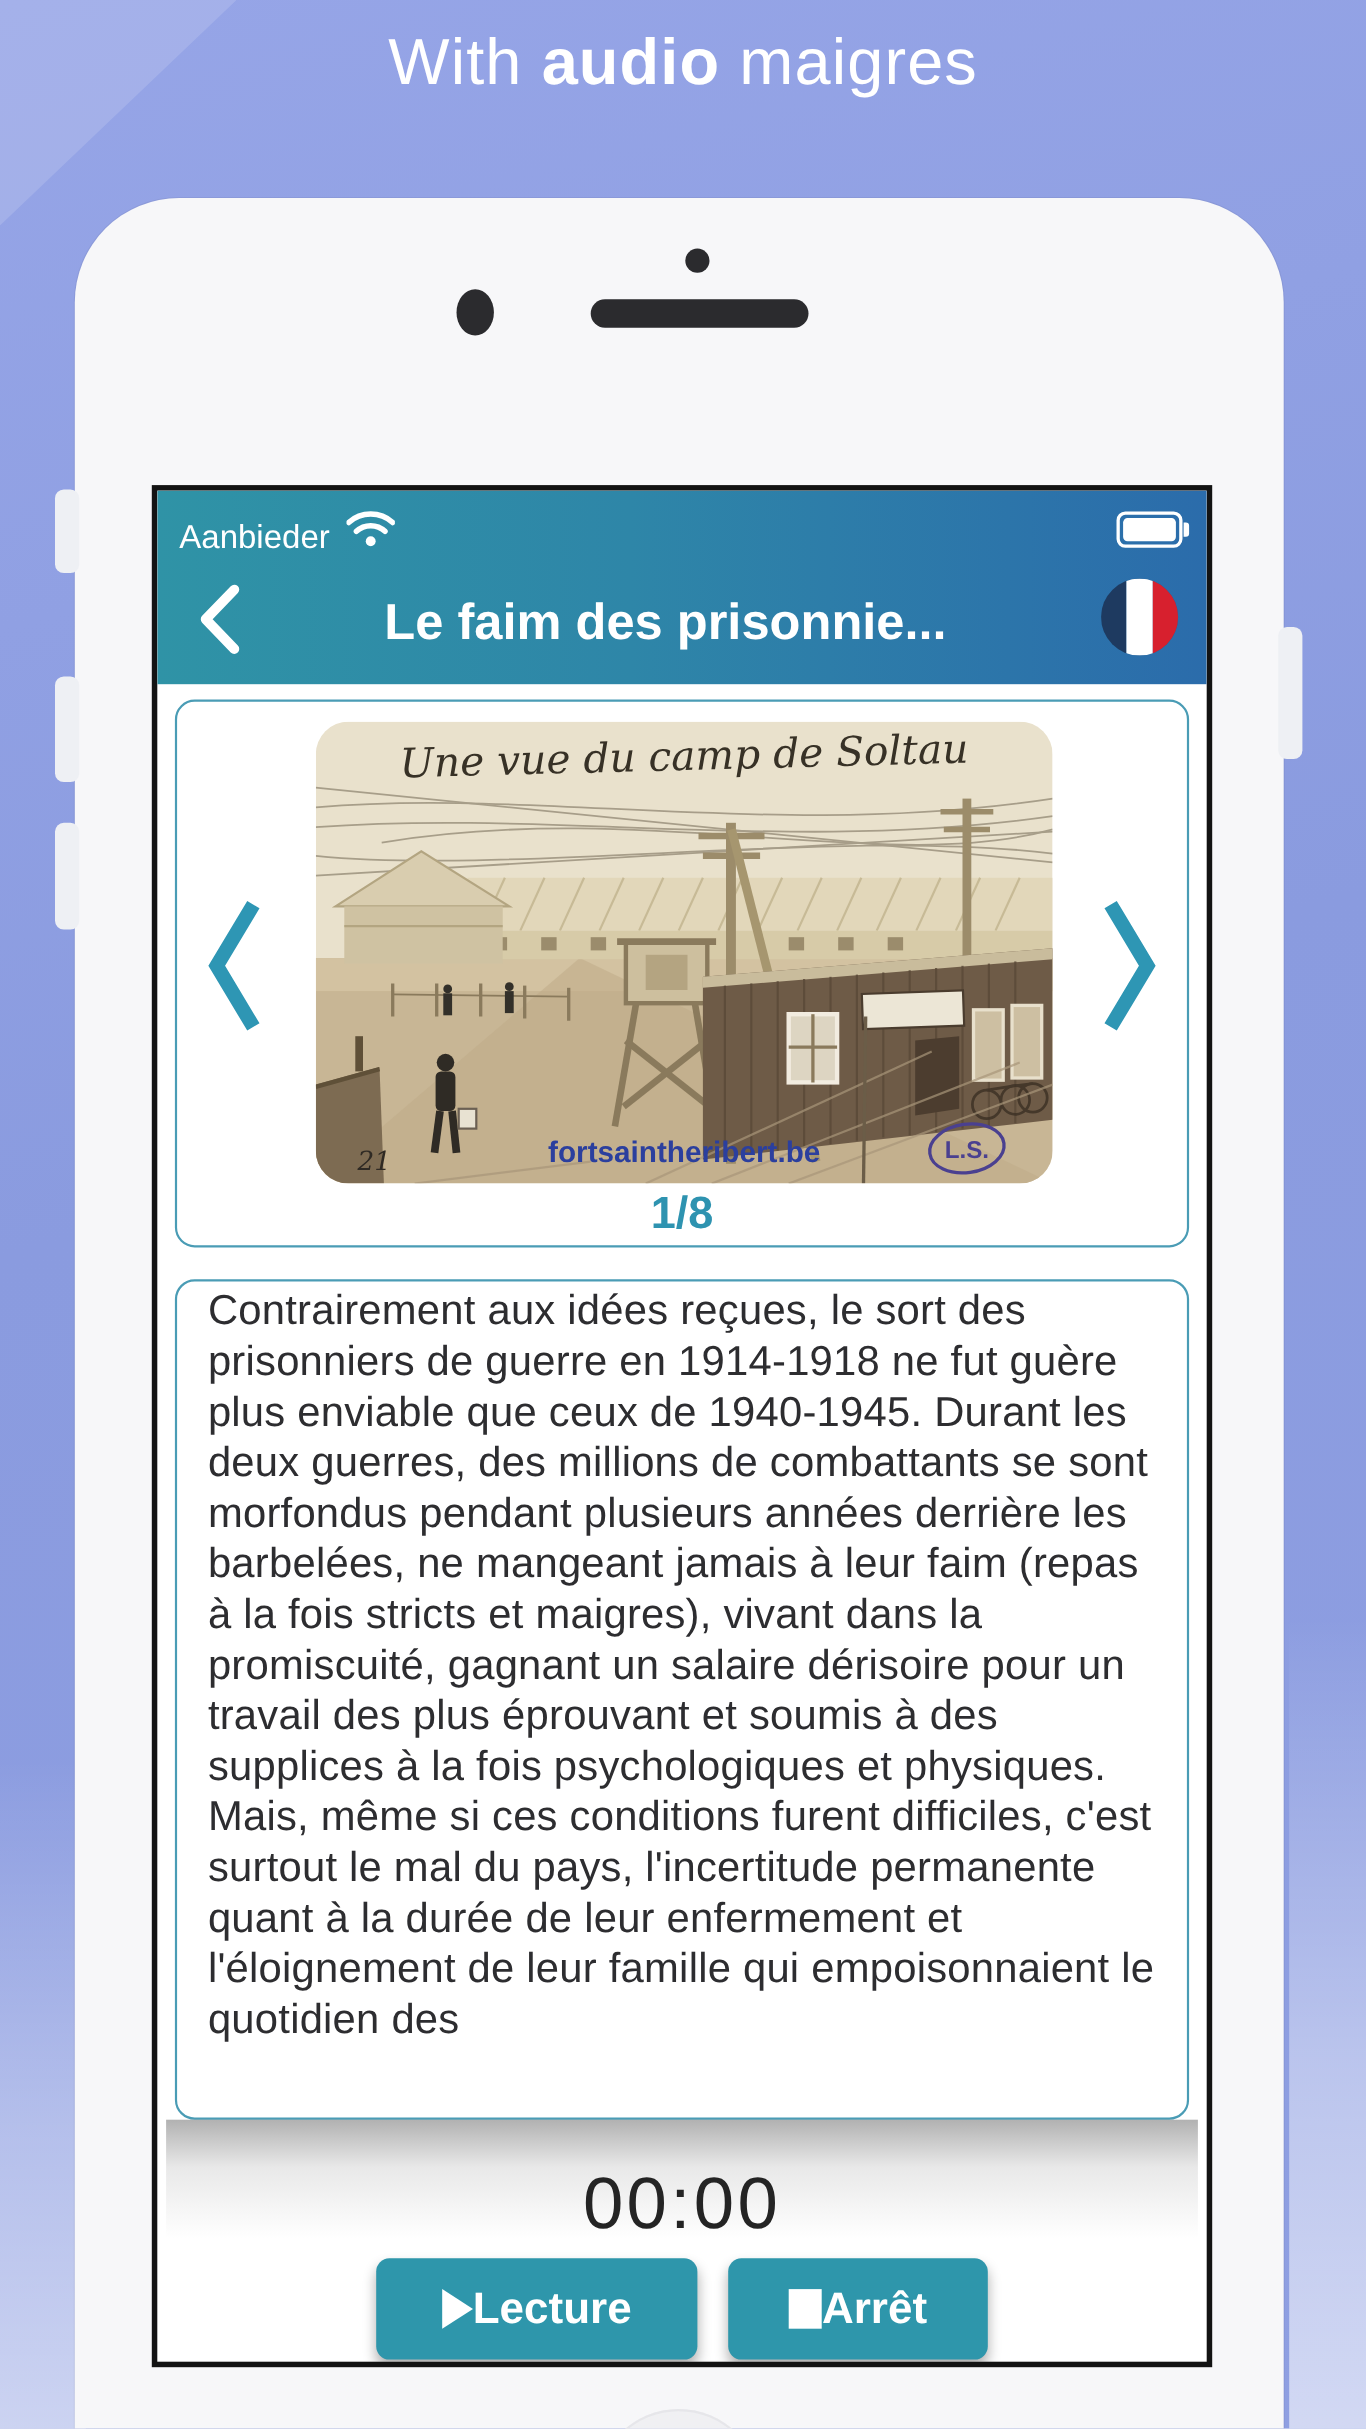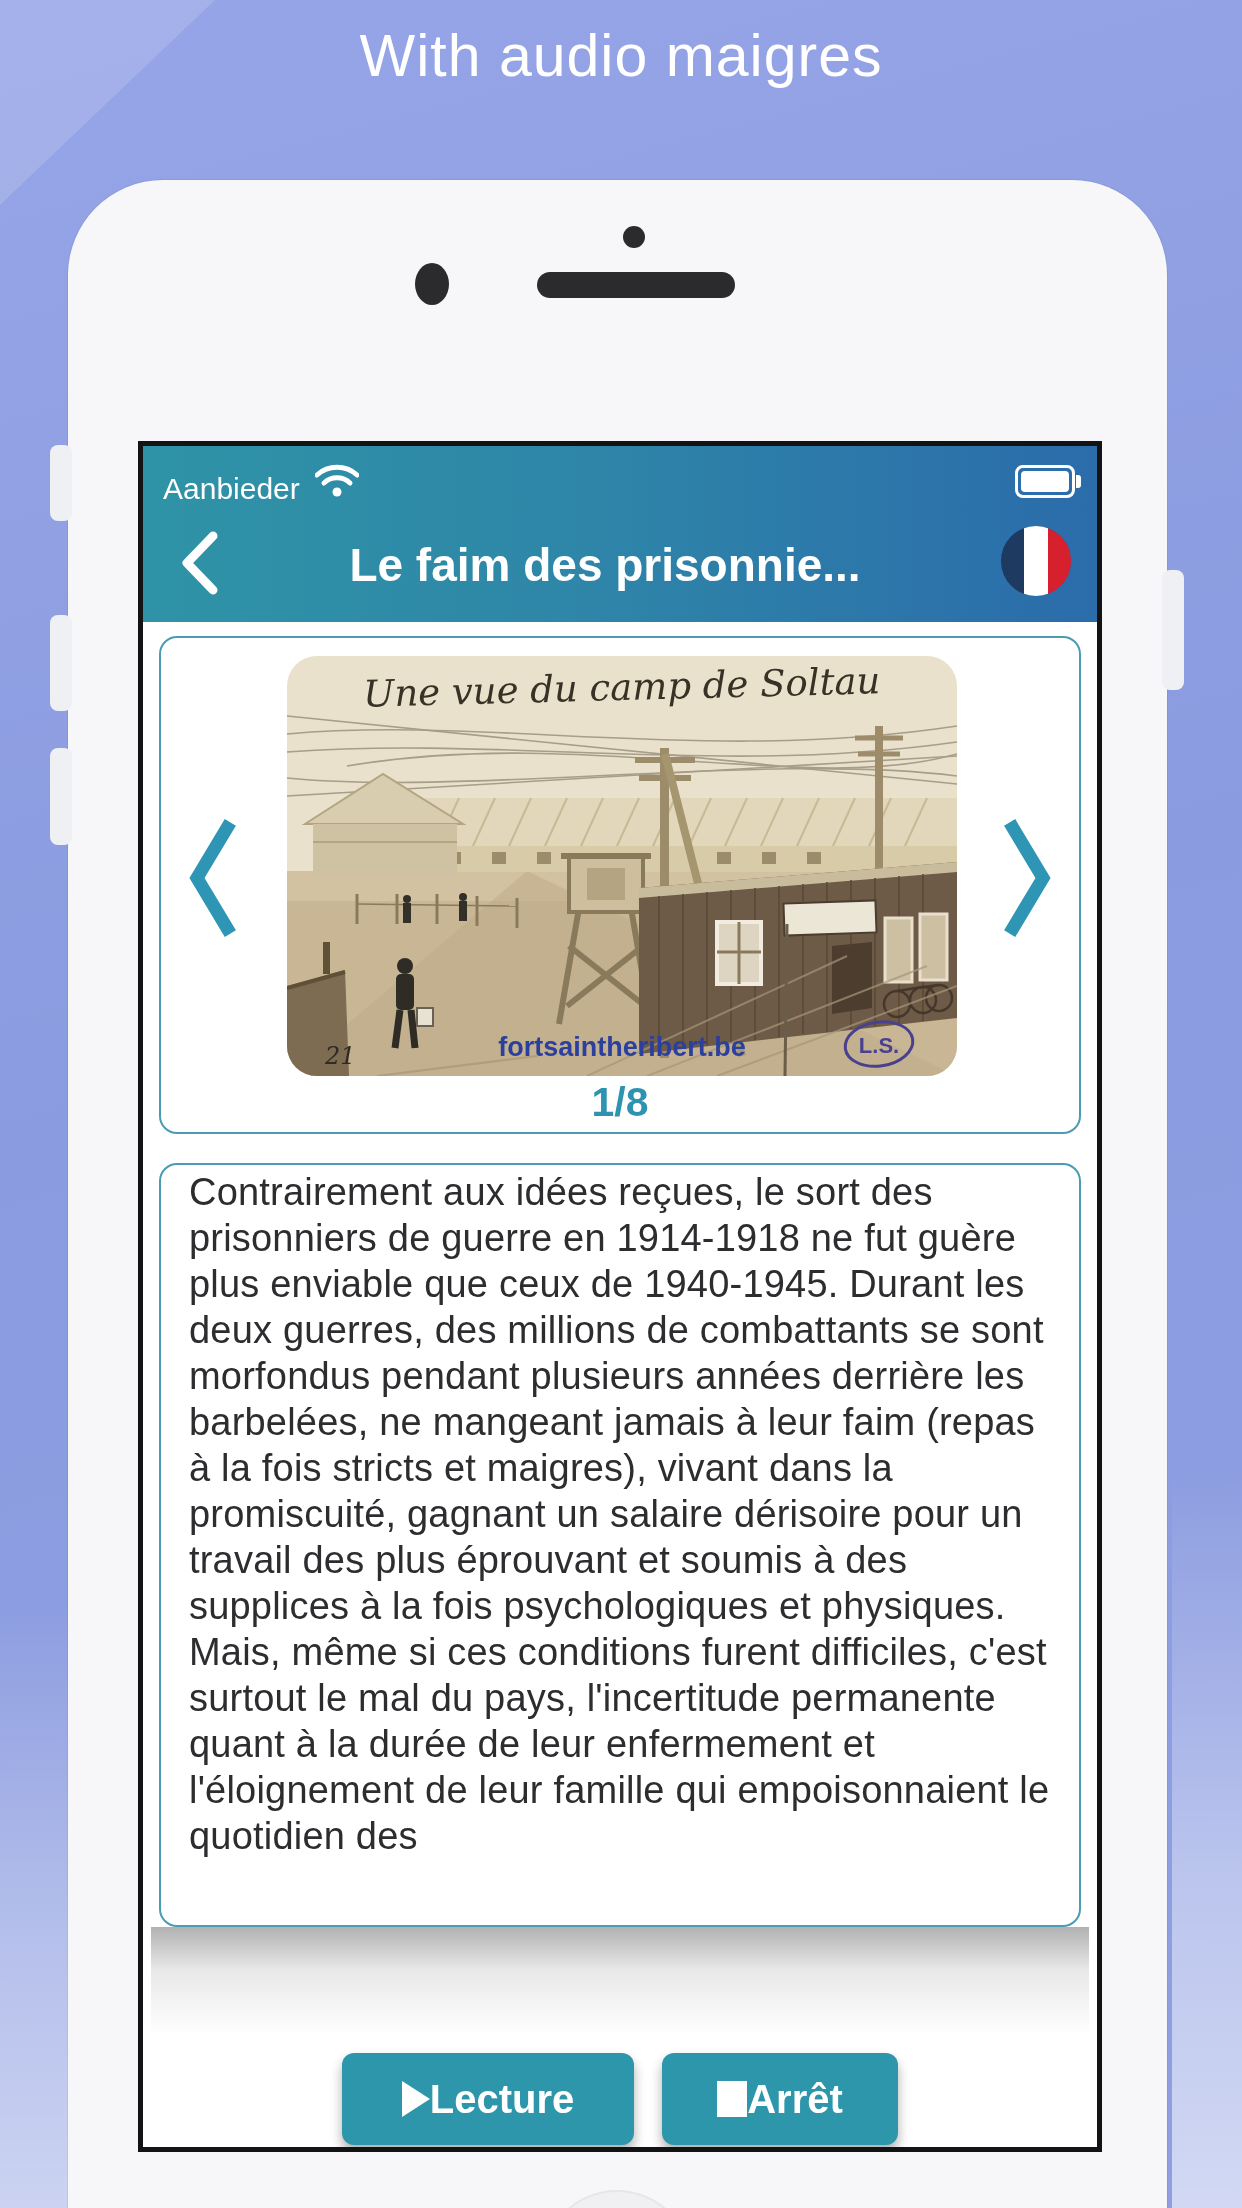--- a/index.html
+++ b/index.html
@@ -9,21 +9,21 @@
   
   .deco-topleft{position:absolute;left:0;top:0;width:215px;height:205px;
     background:rgba(255,255,255,.14);clip-path:polygon(0 0,100% 0,0 100%);}
   .deco-left{position:absolute;left:0;top:1600px;width:78px;height:608px;
     background:linear-gradient(180deg,rgba(255,255,255,0) 0%,rgba(255,255,255,.35) 55%,rgba(255,255,255,.55) 100%);}
   .deco-right{position:absolute;right:0;top:1470px;width:70px;height:738px;
     background:linear-gradient(180deg,rgba(255,255,255,0) 0%,rgba(255,255,255,.4) 55%,rgba(255,255,255,.6) 100%);}
   
   .page-heading{position:absolute;top:22px;left:0;width:100%;text-align:center;
     color:#ffffff;font-size:59px;font-weight:400;letter-spacing:1px;}
-  .page-heading b{font-weight:400;}
+  .page-heading b{font-weight:700;}
   
   .phone{position:absolute;left:68px;top:180px;width:1099px;height:2028px;
     background:#f7f7f9;border-radius:95px 95px 0 0;box-shadow:0 0 0 1px rgba(0,0,0,.05);}
   .side-btn{position:absolute;background:#eef0f4;border-radius:8px;}
   .sb-l1{left:50px;top:445px;width:22px;height:76px;}
   .sb-l2{left:50px;top:615px;width:22px;height:96px;}
   .sb-l3{left:50px;top:748px;width:22px;height:97px;}
   .sb-r1{left:1162px;top:570px;width:22px;height:120px;}
   .camera-dot{position:absolute;left:623px;top:226px;width:22px;height:22px;border-radius:50%;background:#2b2b2e;}
   .ear-dot{position:absolute;left:415px;top:263px;width:34px;height:42px;border-radius:50%;background:#2b2b2e;}
@@ -278,20 +278,21 @@
       </svg>
       <svg class="car-chevron car-next" viewBox="0 0 56 120">
         <polyline points="12,10 42,60 12,110" stroke="#2e96b4" stroke-width="13" fill="none" stroke-linecap="square"></polyline>
       </svg>
       <div class="car-counter">1/8</div>
     </div>
 
     <div class="text-card">Contrairement aux idées reçues, le sort des prisonniers de guerre en 1914-1918 ne fut guère plus enviable que ceux de 1940-1945. Durant les deux guerres, des millions de combattants se sont morfondus pendant plusieurs années derrière les barbelées, ne mangeant jamais à leur faim (repas à la fois stricts et maigres), vivant dans la promiscuité, gagnant un salaire dérisoire pour un travail des plus éprouvant et soumis à des supplices à la fois psychologiques et physiques. Mais, même si ces conditions furent difficiles, c'est surtout le mal du pays, l'incertitude permanente quant à la durée de leur enfermement et l'éloignement de leur famille qui empoisonnaient le quotidien des</div>
     <div class="scroll-fade"></div>
 
+    <div class="timer">00:00</div>
     <div class="btn-row">
       <button class="player-btn btn-play">
         <span class="icon-play"></span>
         <span>Lecture</span>
       </button>
       <button class="player-btn btn-stop">
         <span class="icon-stop"></span>
         <span>Arrêt</span>
       </button>
     </div>

